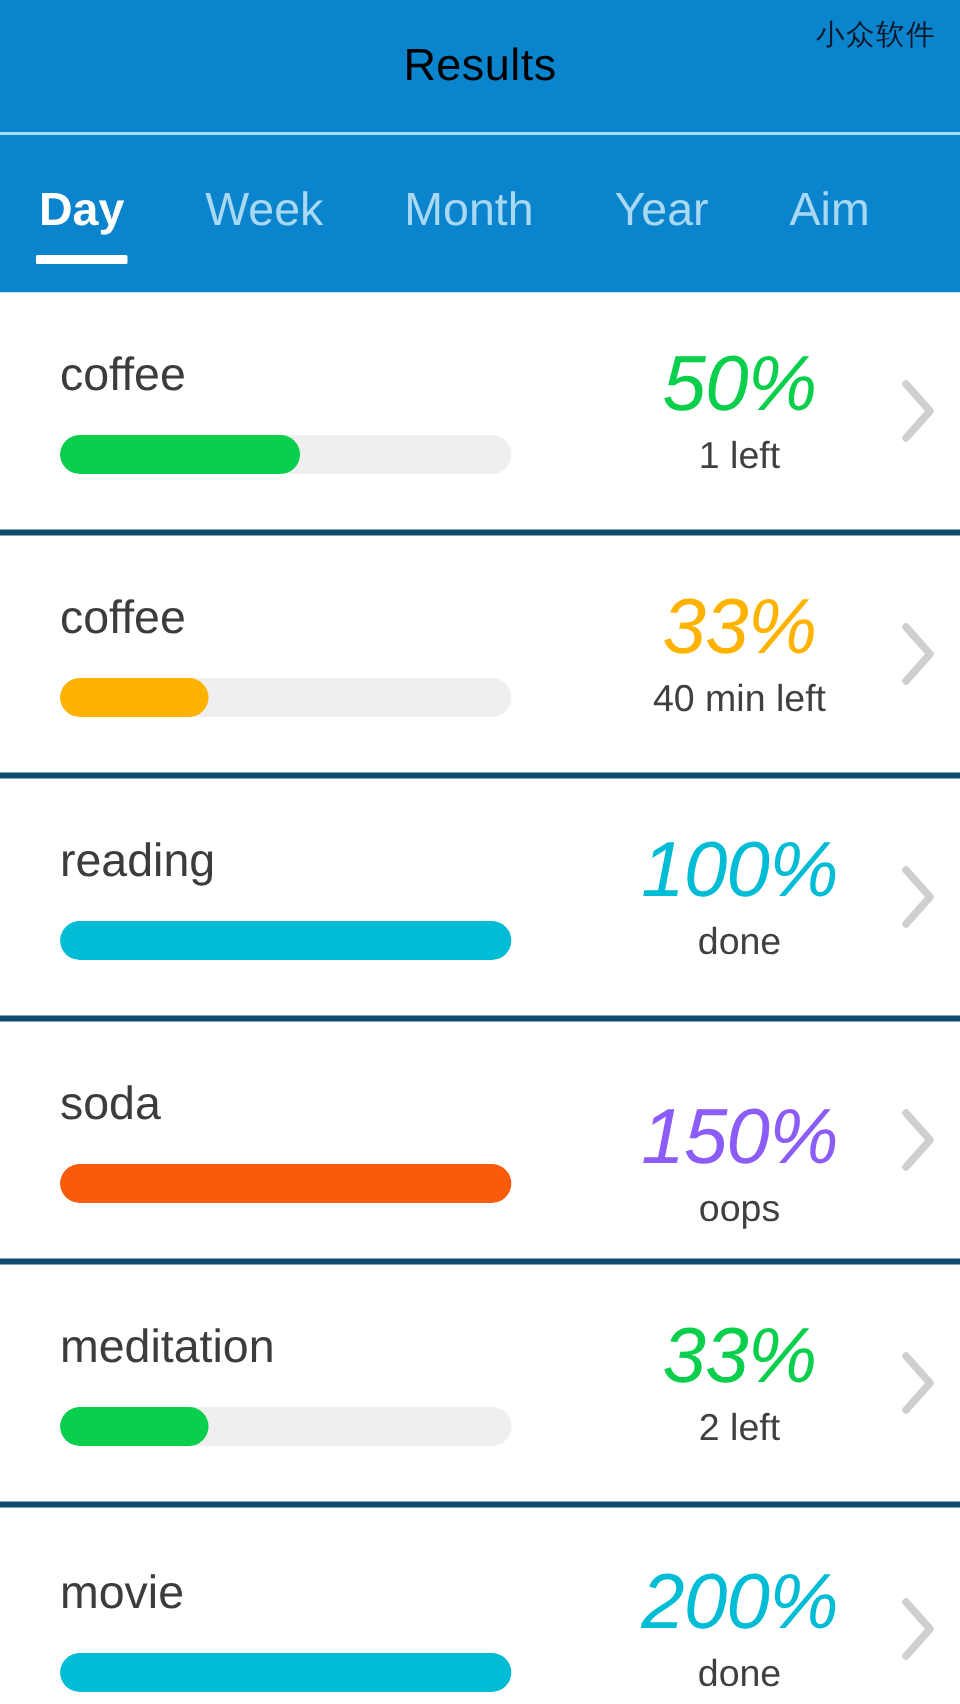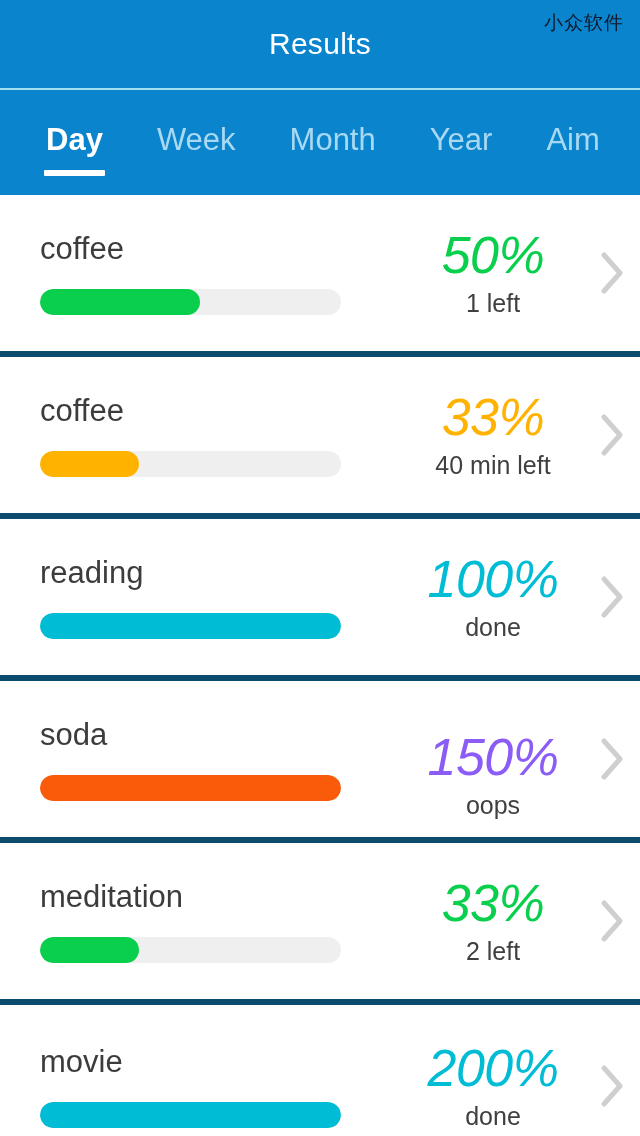--- a/index.html
+++ b/index.html
@@ -23,21 +23,21 @@
   
   .topbar {
     position:relative;
     height:88px;
     background:#0a84cc;
     display:flex;
     align-items:center;
     justify-content:center;
   }
   .topbar-title {
-    color:#ffffff;
+    color:#000000;
     font-size:30px;
     font-weight:400;
     letter-spacing:0.3px;
   }
   .watermark {
     position:absolute;
     right:16px;
     top:10px;
     font-size:19px;
     color:#0f172a;
@@ -65,21 +65,20 @@
     margin-right:54px;
     color:#a9d9f2;
     font-size:31px;
     font-weight:400;
     white-space:nowrap;
   }
   .tab:last-child { margin-right:0; }
   .tab.active {
     color:#ffffff;
     font-weight:700;
-    margin-left:20px;
   }
   .tab .tab-underline {
     display:none;
   }
   .tab.active .tab-underline {
     display:block;
     position:absolute;
     left:-2px;
     right:-2px;
     bottom:-18px;
@@ -88,21 +87,21 @@
     border-radius:1px;
   }
 
   
   .list {
     background:#ffffff;
   }
   .row {
     position:relative;
     height:162px;
-    border-bottom:6px solid #0c4a6e;
+    border-bottom:4px solid #0c4a6e;
     display:flex;
     align-items:center;
     padding:0 0 0 40px;
   }
   .row:last-child { border-bottom:none; }
 
   .row-left {
     flex:1 1 auto;
     min-width:0;
     padding-right:20px;

